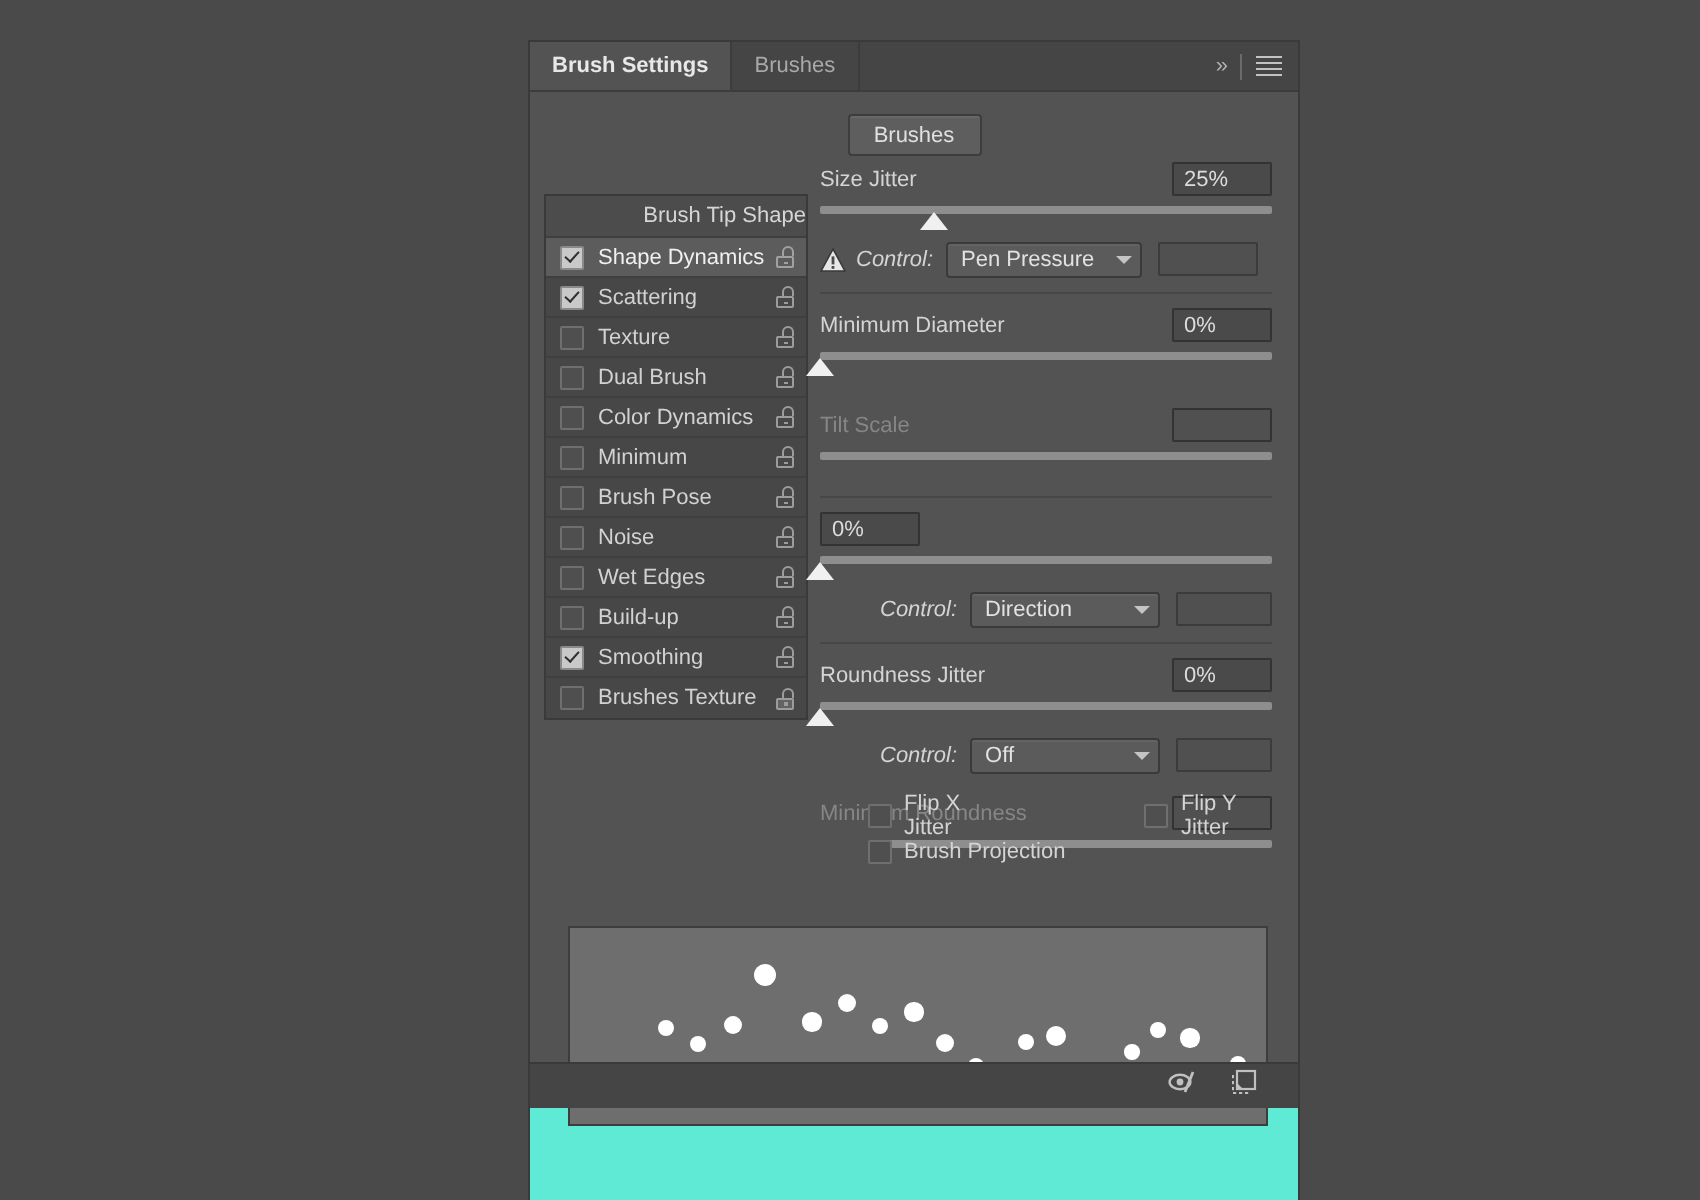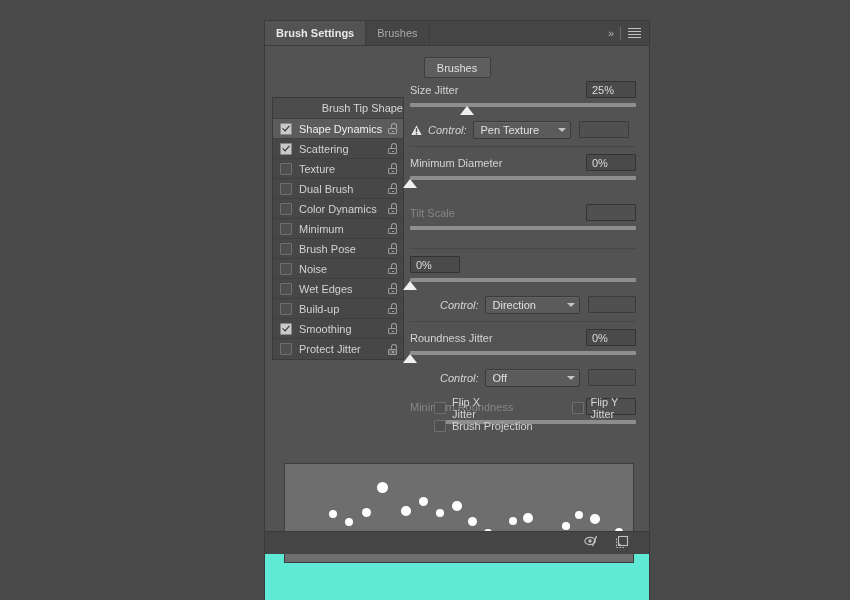--- a/index.html
+++ b/index.html
@@ -526,21 +526,21 @@
         <span class="cb checked"></span>
         <span class="opt-label">Smoothing</span>
         <span class="lock">
             <span class="shackle"></span>
             <span class="body"></span>
           </span>
       </div>
 
       <div class="opt-row">
         <span class="cb"></span>
-        <span class="opt-label">Protect Jitter</span>
+        <span class="opt-label">Brushes Texture</span>
         <span class="lock filled">
             <span class="shackle"></span>
             <span class="body"></span>
           </span>
       </div>
     </div>
 
     <div class="ctrl-col">
 
       <div class="section">
@@ -555,21 +555,21 @@
         <div class="control-row">
           <span class="warn">
             <svg width="13" height="12" viewBox="0 0 13 12">
               <path d="M6.5 0.5 L12.5 11.5 L0.5 11.5 Z" fill="#e6e6e6" stroke="#3a3a3a" stroke-width="0.8"></path>
               <rect x="5.8" y="4.2" width="1.4" height="4" fill="#4a4a4a"></rect>
               <rect x="5.8" y="9" width="1.4" height="1.4" fill="#4a4a4a"></rect>
             </svg>
           </span>
           <span class="control-lbl">Control:</span>
           <span class="select sel-wide">
-            <span class="sel-text">Pen Texture</span>
+            <span class="sel-text">Pen Pressure</span>
             <span class="caret"></span>
           </span>
           <span class="blank-box"></span>
         </div>
       </div>
 
       <div class="section noline" style="padding-bottom:2px;">
         <div class="lbl-row">
           <span class="lbl">Minimum Diameter</span>
           <span class="numbox">0%</span>

